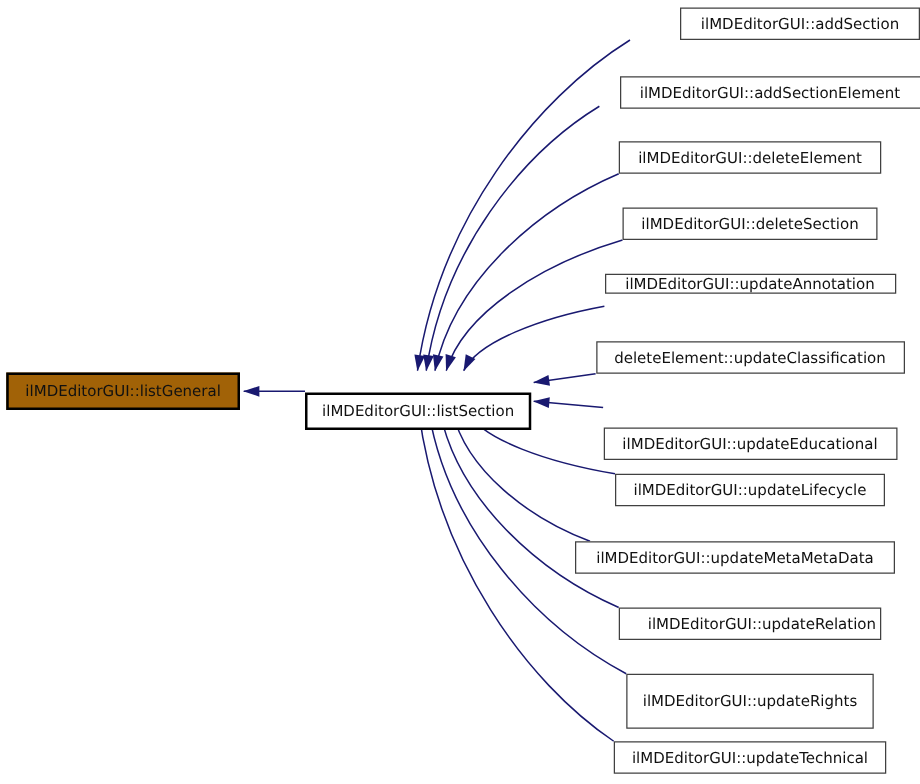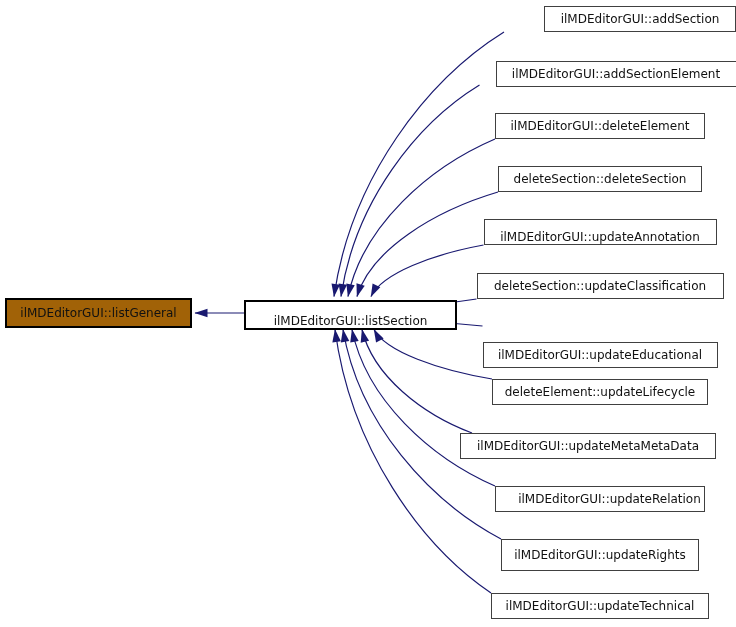--- a/index.html
+++ b/index.html
@@ -49,53 +49,53 @@
       <path d="M 492,379 C 438.9,370.09 385.8,351.775 374,329.5" fill="none" stroke="#191970" stroke-width="1.2" marker-end="url(#ah)"></path>
       <path d="M 472,433 C 422.5,414.37 373,376.075 362,329.5" fill="none" stroke="#191970" stroke-width="1.2" marker-end="url(#ah)"></path>
       <path d="M 495,486 C 430.65,457.83 366.3,399.925 352,329.5" fill="none" stroke="#191970" stroke-width="1.2" marker-end="url(#ah)"></path>
       <path d="M 501,539 C 429.9,501.29 358.8,423.775 343,329.5" fill="none" stroke="#191970" stroke-width="1.2" marker-end="url(#ah)"></path>
       <path d="M 491,593 C 420.8,545.57 350.6,448.075 335,329.5" fill="none" stroke="#191970" stroke-width="1.2" marker-end="url(#ah)"></path>
     </svg>
   <div id="node-layer">
       <div class="node focus" style="left: 5px; top: 298px; width: 187px; height: 30px;">
         <span class="lbl">ilMDEditorGUI::listGeneral</span>
       </div>
-      <div class="node major" style="left: 244px; top: 300px; width: 213px; height: 30px; align-items: flex-end;">
+      <div class="node major" style="left: 244px; top: 314px; width: 181px; height: 30px;">
         <span class="lbl">ilMDEditorGUI::listSection</span>
       </div>
       <div class="node" style="left: 504px; top: 6px; width: 192px; height: 26px; margin-left: 40px;">
         <span class="lbl">ilMDEditorGUI::addSection</span>
       </div>
       <div class="node" style="left: 479.5px; top: 61px; width: 241px; height: 26px; margin-left: 16px;">
         <span class="lbl">ilMDEditorGUI::addSectionElement</span>
       </div>
       <div class="node" style="left: 495px; top: 113px; width: 210px; height: 26px;">
         <span class="lbl">ilMDEditorGUI::deleteElement</span>
       </div>
       <div class="node" style="left: 498px; top: 166px; width: 204px; height: 26px;">
-        <span class="lbl">deleteSection::deleteSection</span>
+        <span class="lbl">ilMDEditorGUI::deleteSection</span>
       </div>
-      <div class="node" style="left: 483.5px; top: 219px; width: 233px; height: 26px; align-items: flex-end;">
+      <div class="node" style="left: 483.5px; top: 219px; width: 233px; height: 16px; align-items: flex-end;">
         <span class="lbl">ilMDEditorGUI::updateAnnotation</span>
       </div>
       <div class="node" style="left: 476.5px; top: 273px; width: 247px; height: 26px;">
-        <span class="lbl">deleteSection::updateClassification</span>
+        <span class="lbl">deleteElement::updateClassification</span>
       </div>
       <div class="node" style="left: 482.5px; top: 326px; width: 235px; height: 26px; margin-top: 16px;">
         <span class="lbl">ilMDEditorGUI::updateEducational</span>
       </div>
       <div class="node" style="left: 492px; top: 379px; width: 216px; height: 26px;">
-        <span class="lbl">deleteElement::updateLifecycle</span>
+        <span class="lbl">ilMDEditorGUI::updateLifecycle</span>
       </div>
       <div class="node" style="left: 460px; top: 433px; width: 256px; height: 26px;">
         <span class="lbl">ilMDEditorGUI::updateMetaMetaData</span>
       </div>
       <div class="node" style="left: 495px; top: 486px; width: 210px; height: 26px; padding-left: 19px;">
         <span class="lbl">ilMDEditorGUI::updateRelation</span>
       </div>
-      <div class="node" style="left: 501px; top: 539px; width: 198px; height: 32px;">
+      <div class="node" style="left: 501px; top: 539px; width: 198px; height: 44px;">
         <span class="lbl">ilMDEditorGUI::updateRights</span>
       </div>
       <div class="node" style="left: 491px; top: 593px; width: 218px; height: 26px;">
         <span class="lbl">ilMDEditorGUI::updateTechnical</span>
       </div>
     </div>
 </div>
 
 </body></html>

